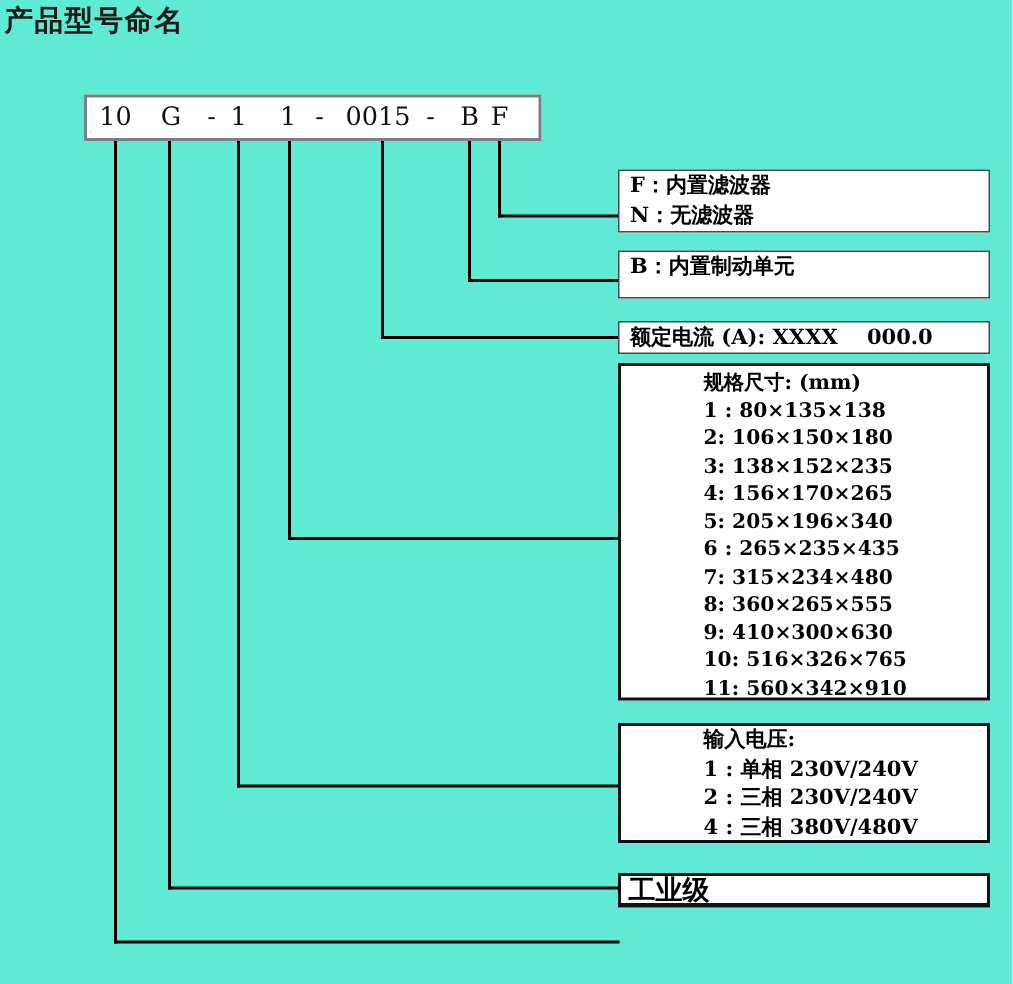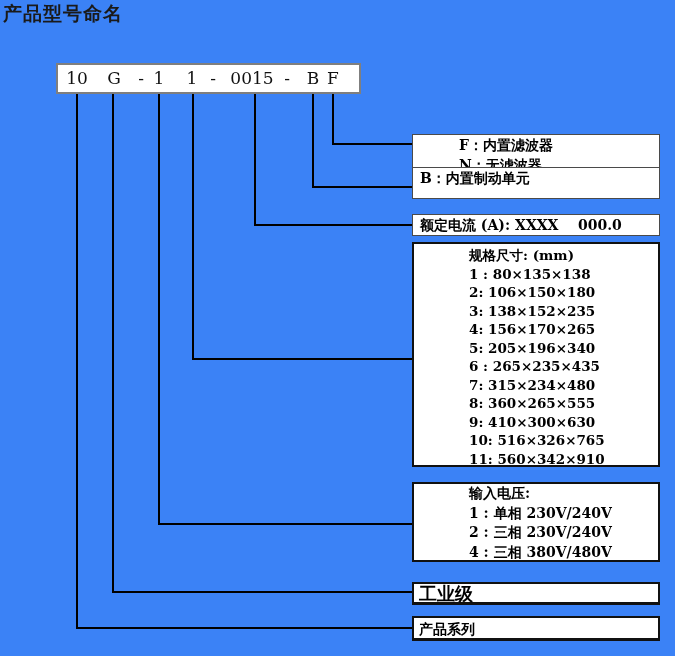--- a/index.html
+++ b/index.html
@@ -4,21 +4,21 @@
 <style>
   html, body {
     margin: 0;
     padding: 0;
     background: #ffffff;
   }
   #canvas {
     position: relative;
     width: 675px;
     height: 656px;
-    background: #3b82f6;
+    background: #5eead4;
     font-family: "DejaVu Serif", "Liberation Serif", serif;
     color: #000000;
     overflow: hidden;
   }
   .page-title {
     position: absolute;
     left: 3px;
     top: 1px;
     margin: 0;
     font-size: 19px;
@@ -65,21 +65,21 @@
     border: 1px solid #4a4a4a;
   }
   .thick {
     border: 2px solid #111111;
     padding-left: 48px;
   }
   .legend-box .row {
     padding-left: 7px;
     white-space: pre;
   }
-  #box-filter { top: 134px; height: 42px; font-size: 14px; padding-left: 39px; }
+  #box-filter { top: 113px; height: 42px; font-size: 14px; }
   #box-filter .row { line-height: 20px; }
   #box-brake { top: 167px; height: 32px; font-size: 14px; }
   #box-brake .row { line-height: 20px; }
   #box-current { top: 214px; height: 22px; font-size: 14px; line-height: 20px; padding-left: 7px; }
   #box-dims { top: 242px; height: 225px; font-size: 13.5px; padding-top: 2px; }
   #box-dims .row { line-height: 18.5px; }
   #box-voltage { top: 482px; height: 80px; font-size: 14px; }
   #box-voltage .row { line-height: 19.5px; }
   #box-industrial { top: 582px; height: 23px; font-size: 18px; line-height: 20px; padding-left: 5px; border-bottom-width: 3px; }
   #box-series { top: 616px; height: 25px; font-size: 14px; line-height: 22px; padding-left: 5px; border-bottom-width: 3px; }
@@ -126,15 +126,14 @@
   <div class="legend-box thin" id="box-brake"><div class="row">B：内置制动单元</div></div>
 
   <div class="legend-box thin" id="box-current">额定电流 (A): XXXX    000.0</div>
 
   <div class="legend-box thick" id="box-dims"><div class="row">规格尺寸: (mm)</div><div class="row">1 : 80×135×138</div><div class="row">2: 106×150×180</div><div class="row">3: 138×152×235</div><div class="row">4: 156×170×265</div><div class="row">5: 205×196×340</div><div class="row">6 : 265×235×435</div><div class="row">7: 315×234×480</div><div class="row">8: 360×265×555</div><div class="row">9: 410×300×630</div><div class="row">10: 516×326×765</div><div class="row">11: 560×342×910</div></div>
 
   <div class="legend-box thick" id="box-voltage"><div class="row">输入电压:</div><div class="row">1 : 单相 230V/240V</div><div class="row">2 : 三相 230V/240V</div><div class="row">4 : 三相 380V/480V</div></div>
 
   <div class="legend-box thick" id="box-industrial">工业级</div>
 
-  <div class="legend-box thick" id="box-series">产品系列</div>
 
 </div>
 
 </body></html>

